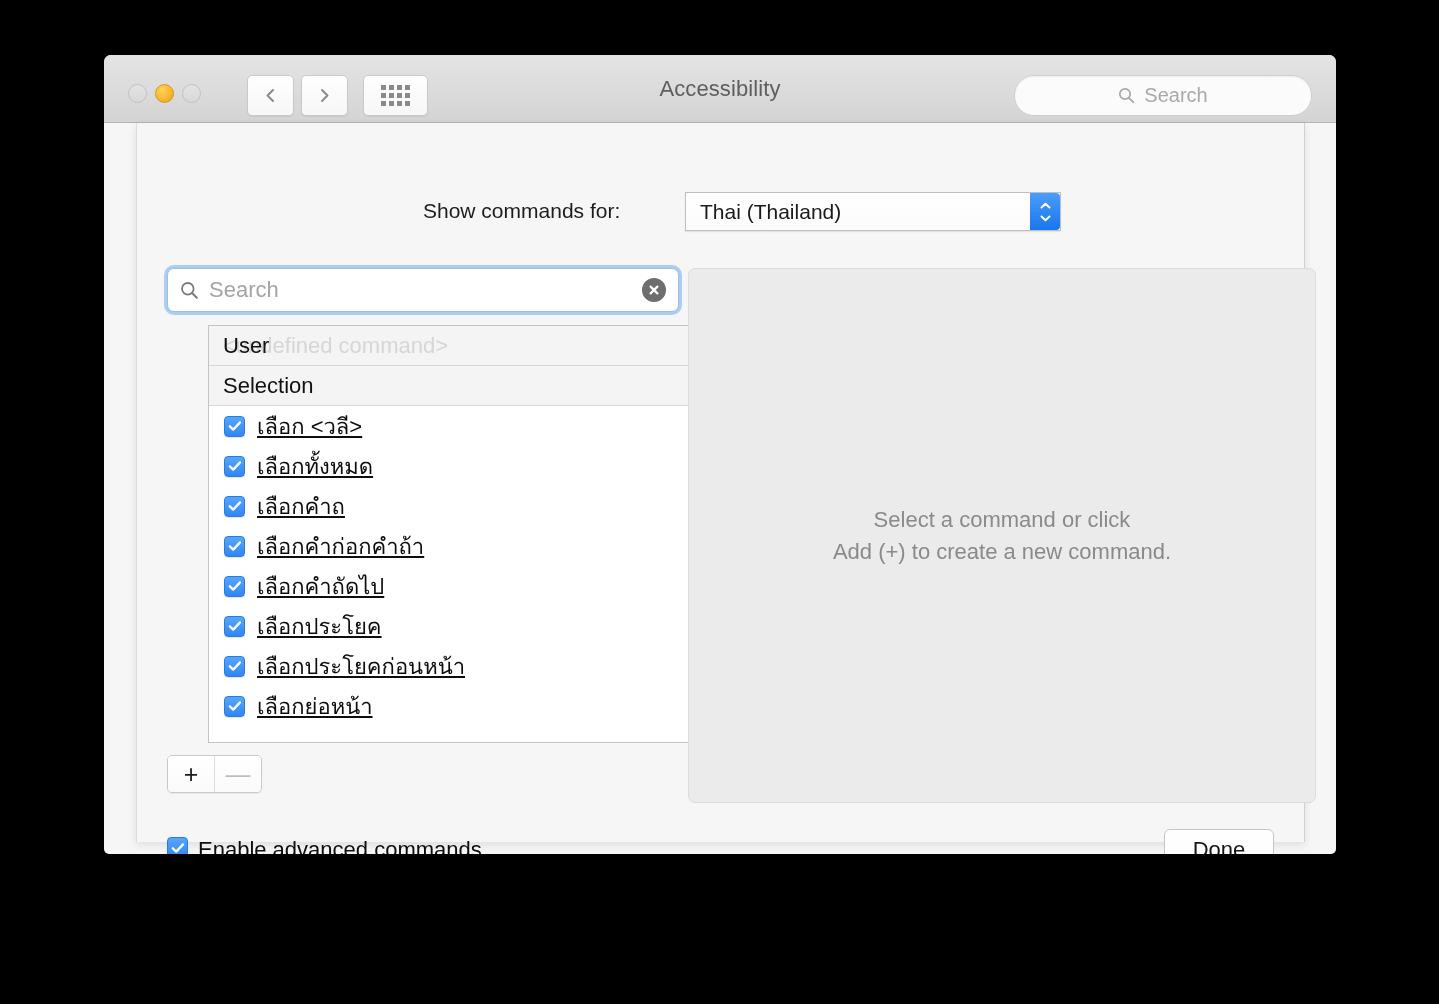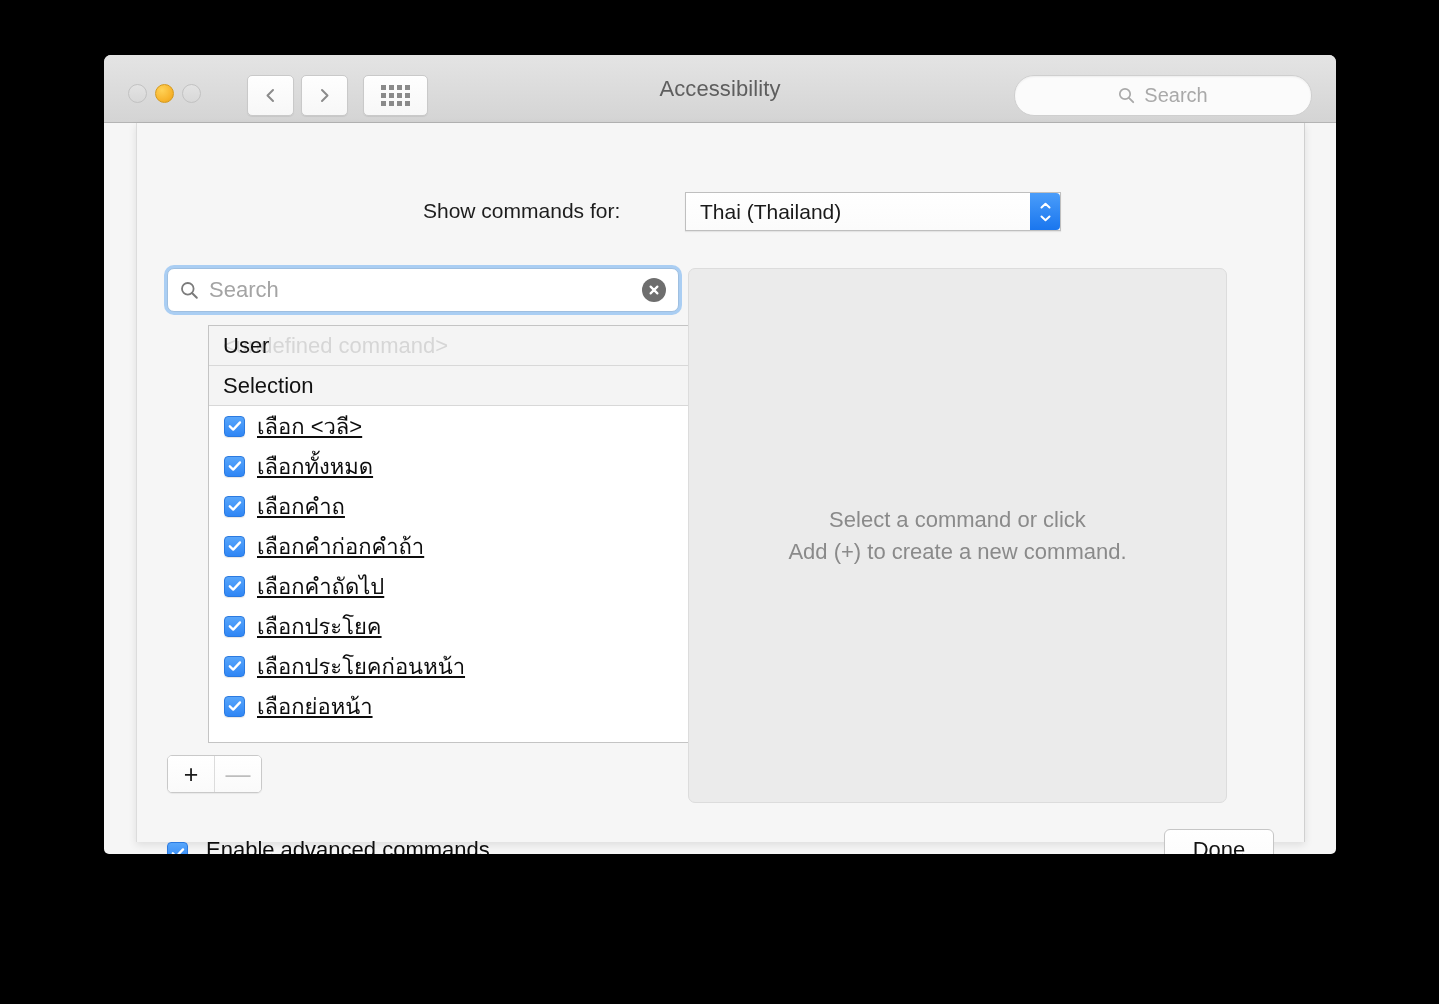--- a/index.html
+++ b/index.html
@@ -346,21 +346,21 @@
     line-height: 1;
   }
   .seg.plus { color: #1a1a1a; border-right: 1px solid #dcdcdc; }
   .seg.minus { color: #bdbdbd; }
 
   
   .detail-pane {
     position: absolute;
     left: 551px;
     top: 145px;
-    width: 539px;
+    width: 628px;
     height: 535px;
     background: #ebebeb;
     border: 1px solid #dcdcdc;
     border-radius: 7px;
     box-sizing: border-box;
     display: flex;
     align-items: center;
     justify-content: center;
     flex-direction: column;
   }
@@ -376,22 +376,22 @@
     position: absolute;
     left: 30px;
     right: 30px;
     top: 706px;
     display: flex;
     align-items: center;
     justify-content: space-between;
   }
   .adv-check {
     display: flex;
-    align-items: flex-end;
-    gap: 18px;
+    align-items: flex-start;
+    gap: 10px;
   }
   .adv-check .advlabel {
     font-size: 22px;
     color: #0d0d0d;
     white-space: nowrap;
   }
   .done-btn {
     width: 110px;
     height: 42px;
     background: linear-gradient(to bottom, #ffffff, #fbfbfb);

